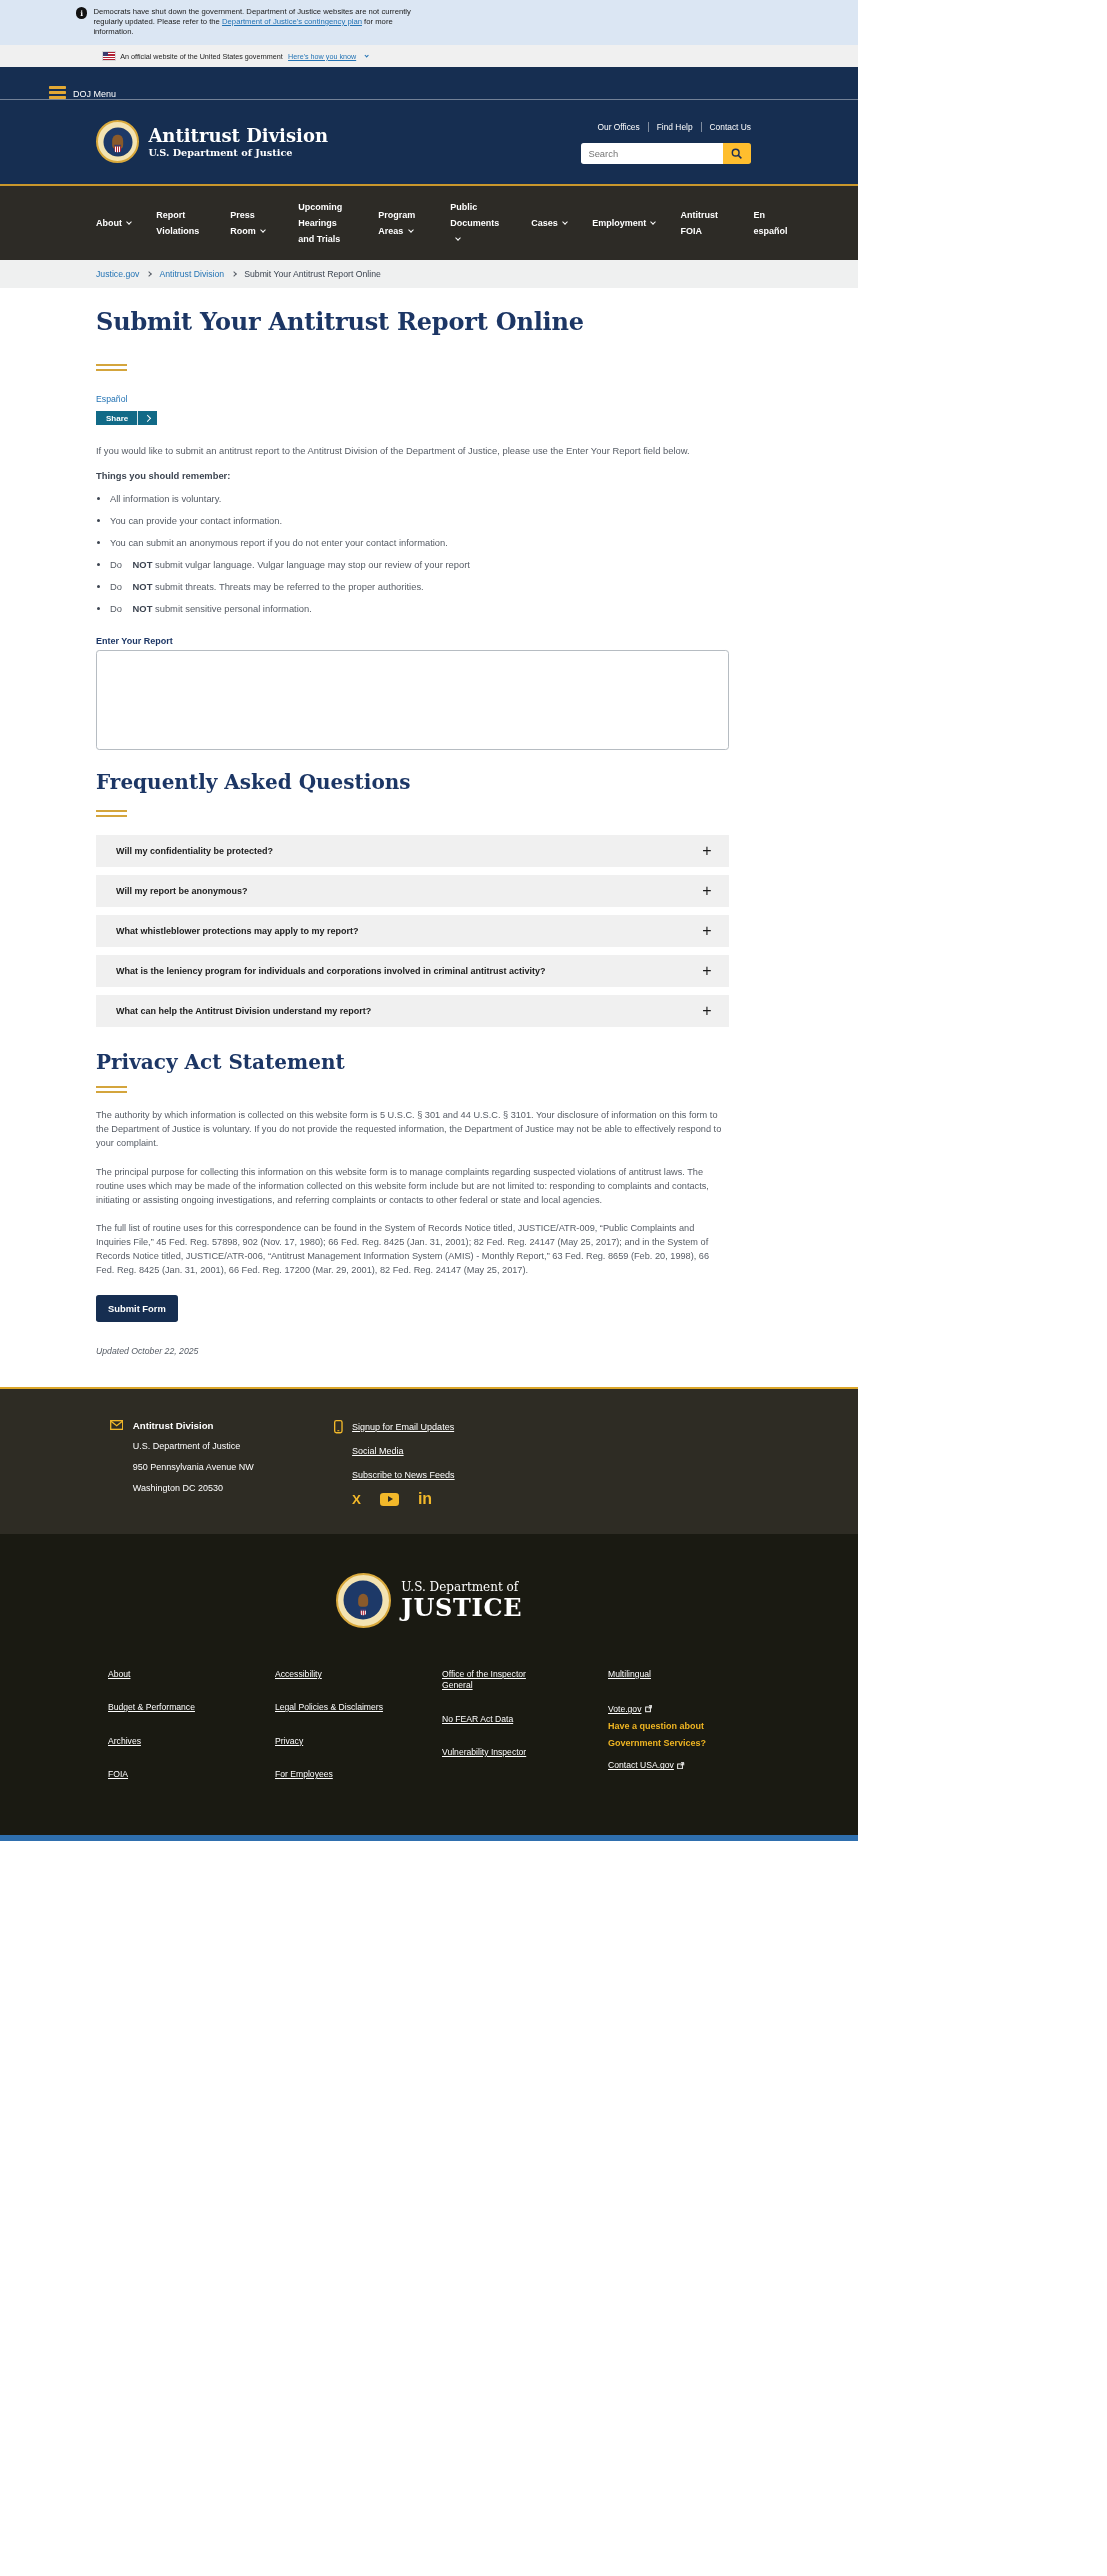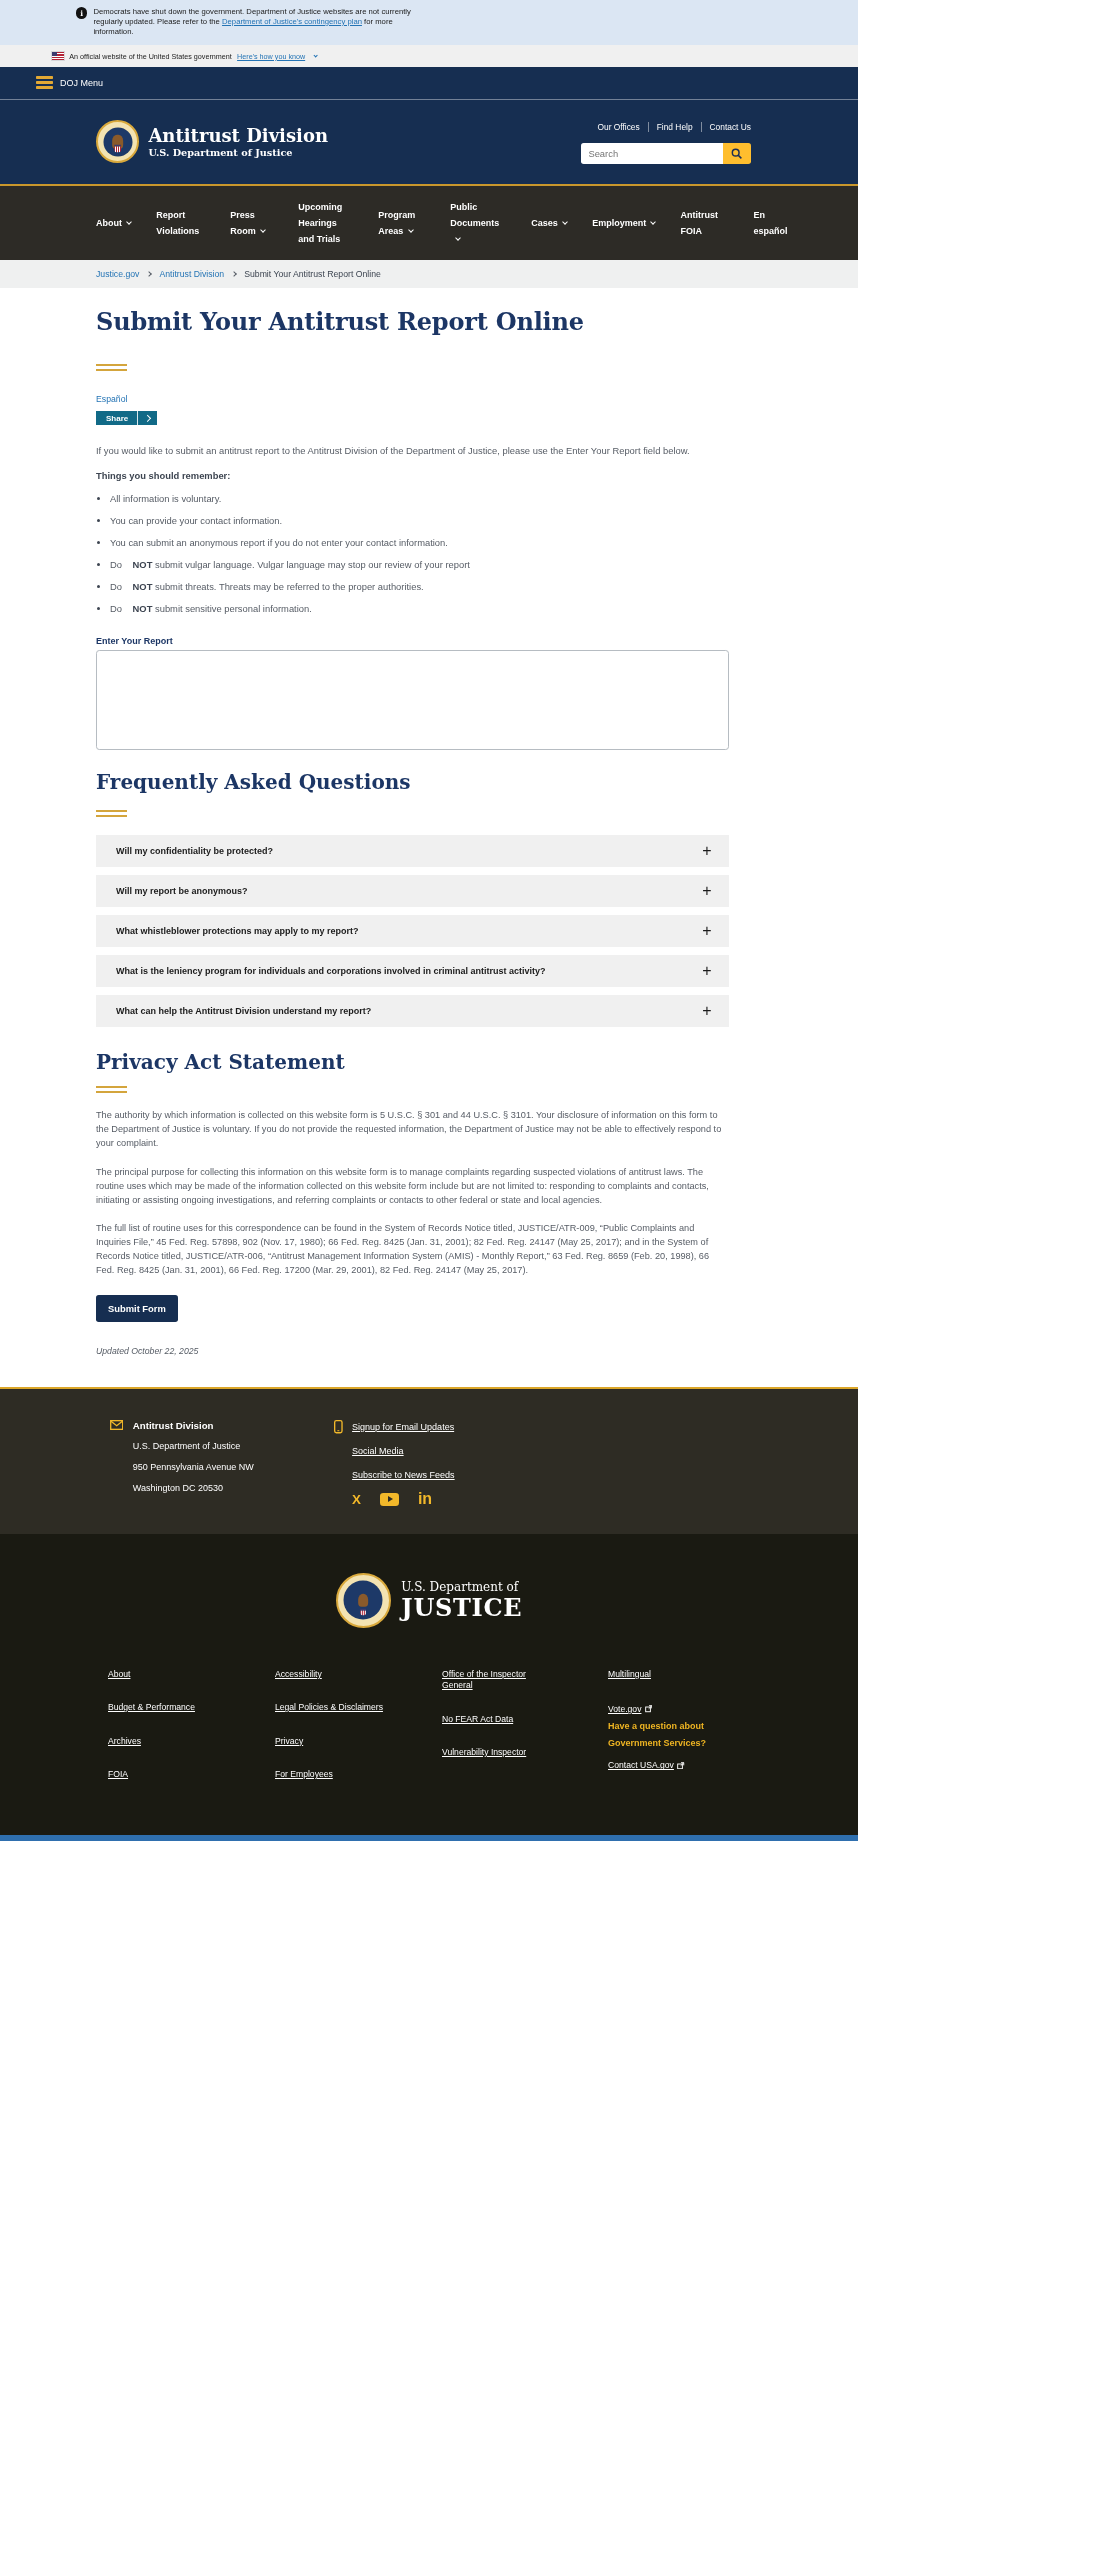--- a/index.html
+++ b/index.html
@@ -13,32 +13,32 @@
   
   .alert { background:#dbe6f3; padding:6.7px 40px 8.7px 76px; display:flex; gap:6px; }
   .info-icon { width:11.4px; height:11.4px; border-radius:50%; background:#121212; color:#fff;
     font:700 7.4px "DejaVu Serif", serif; display:flex; align-items:center; justify-content:center;
     flex:none; margin-top:0.7px; }
   .alert p { margin:0; font-size:7.7px; line-height:10px; color:#1b1b1b; max-width:321px; }
   .alert a { color:#2474b5; }
 
   
   .gov-banner { background:#f0f0f0; height:21.4px; display:flex; align-items:center;
-    padding-left:52px; gap:5.3px; font-size:7.2px; color:#1b1b1b; }
+    padding-left:103px; gap:5.3px; font-size:7.2px; color:#1b1b1b; }
   .flag { width:12px; height:8px; position:relative; flex:none;
     background:repeating-linear-gradient(to bottom,#b22234 0 1.2px,#fff 1.2px 2.4px);
     outline:0.7px solid #d6d7d9; }
   .flag .canton { position:absolute; left:0; top:0; width:5.3px; height:4.3px; background:#3c3b6e; }
   .gov-banner a { color:#2474b5; }
   .chev-sm { display:inline-block; width:3.3px; height:3.3px; border-right:1px solid #2474b5;
     border-bottom:1px solid #2474b5; transform:rotate(45deg); margin-left:3.3px; vertical-align:1.3px; }
 
   
-  .doj-menu { background:#162e51; height:33px; display:flex; align-items:center;
-    padding-left:36px; gap:7.4px; border-bottom:0.7px solid rgba(255,255,255,.4); }
+  .doj-menu { background:#162e51; height:33px; display:flex; align-items:flex-end;
+    padding-left:49px; gap:7.4px; border-bottom:0.7px solid rgba(255,255,255,.4); }
   .hamburger { display:flex; flex-direction:column; gap:2px; cursor:pointer; }
   .hamburger span { display:block; width:16.7px; height:3px; background:#e3a934; border-radius:0.7px; }
   .doj-menu-label { color:#fff; font-size:9px; }
 
   
   .site-header { background:#162e51; height:86px; border-bottom:2.7px solid #c9972c;
     display:flex; justify-content:space-between; align-items:center; padding:0 107px 0 96px; }
   .brand { display:flex; align-items:center; gap:9.4px; }
   .seal { width:43px; height:43px; border-radius:50%; background:#f3e3b2;
     border:2px solid #d9a93c; position:relative; flex:none; }

